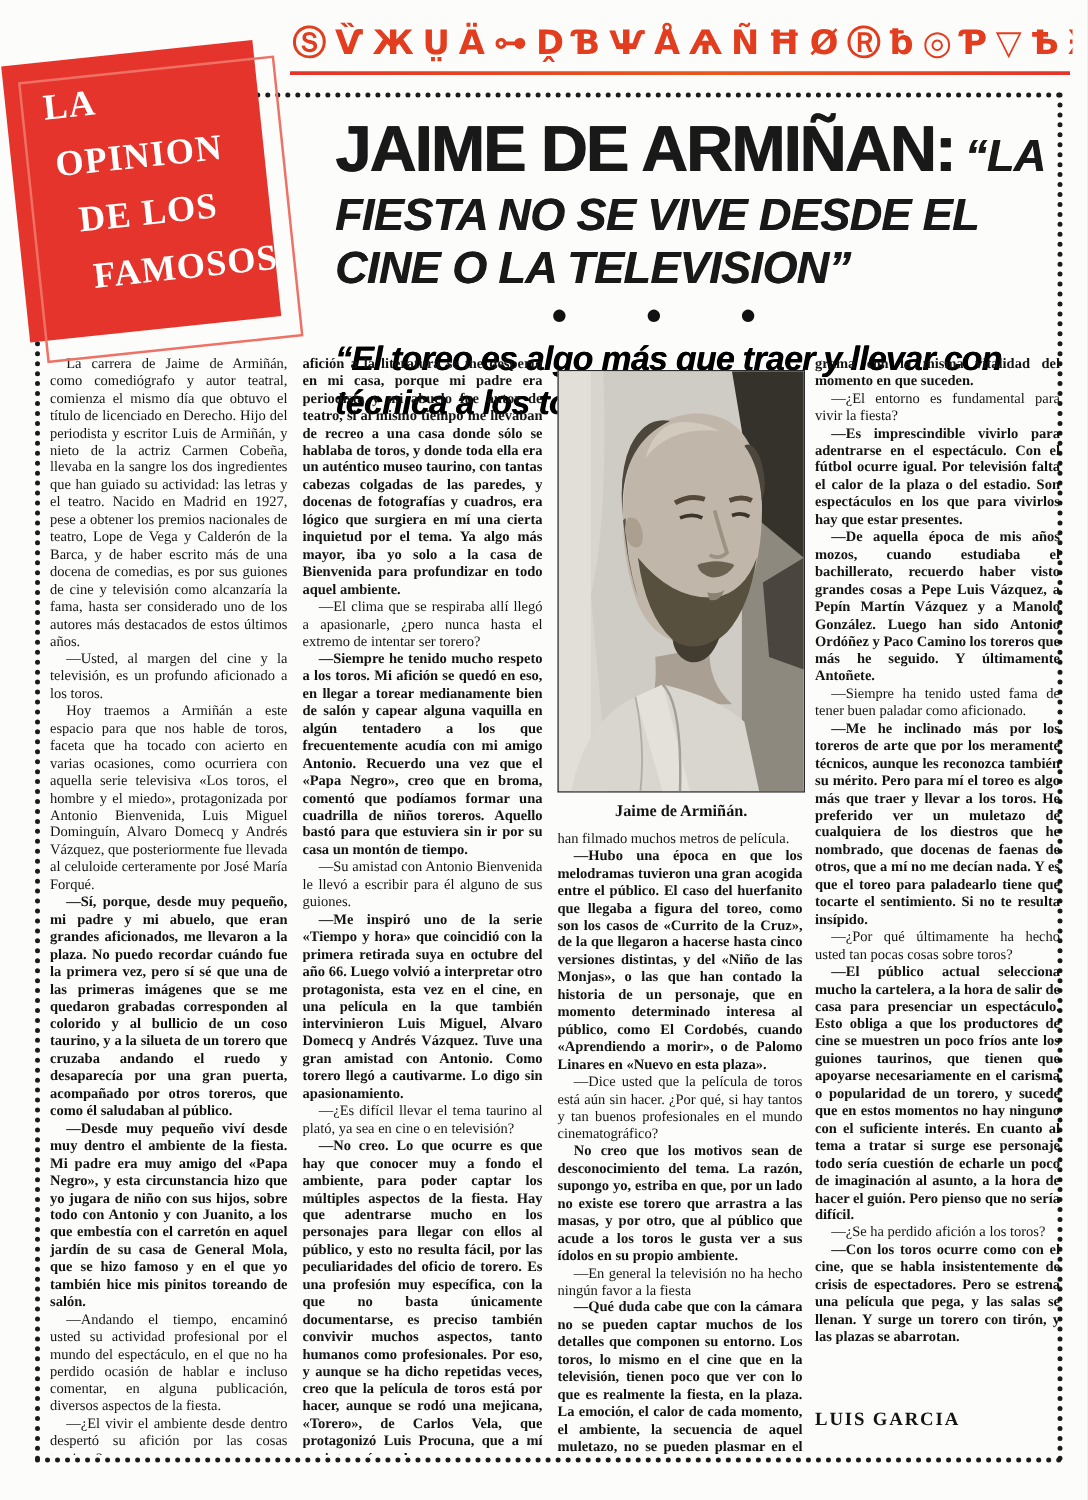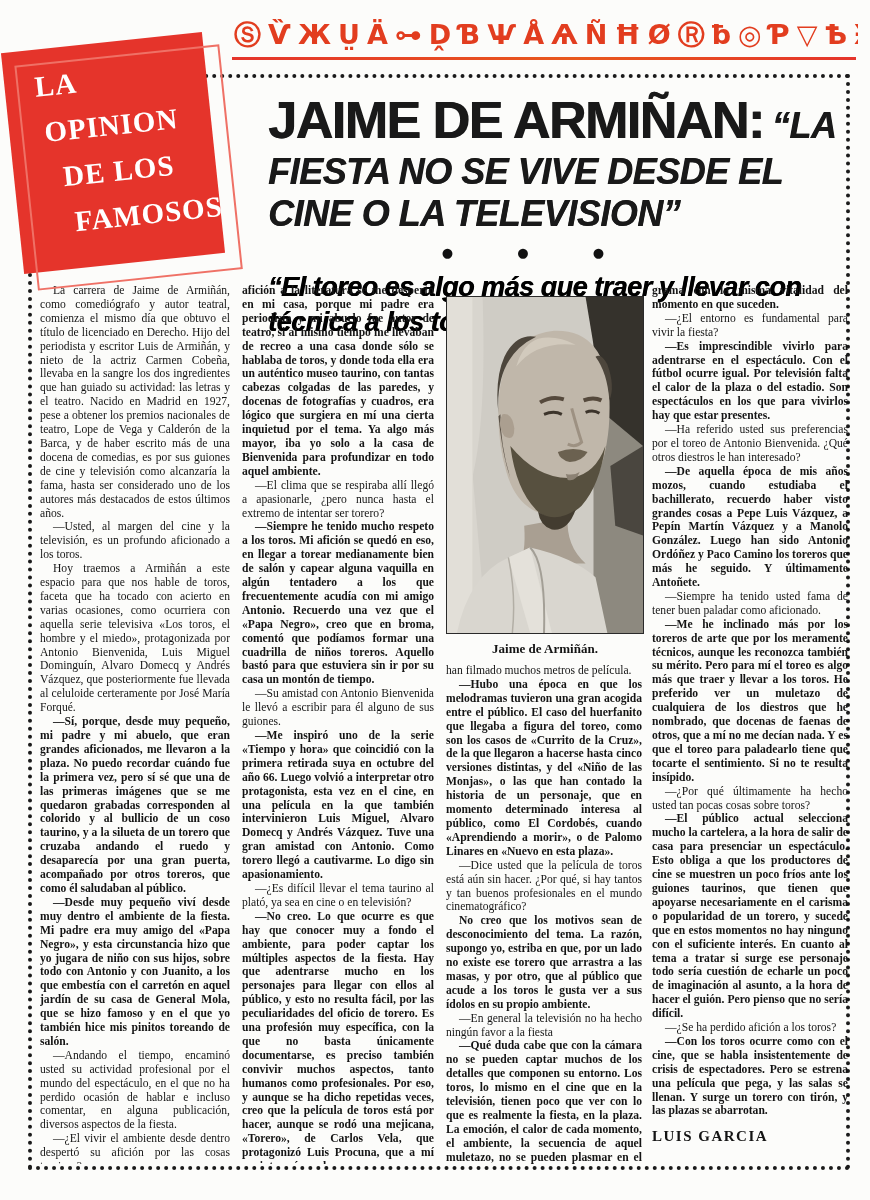--- a/index.html
+++ b/index.html
@@ -180,21 +180,20 @@
       <p class="para b">—Hubo una época en que los melodramas tuvieron una gran acogida entre el público. El caso del huerfanito que llegaba a figura del toreo, como son los casos de «Currito de la Cruz», de la que llegaron a hacerse hasta cinco versiones distintas, y del «Niño de las Monjas», o las que han contado la historia de un personaje, que en momento determinado interesa al público, como El Cordobés, cuando «Aprendiendo a morir», o de Palomo Linares en «Nuevo en esta plaza».</p>
       <p class="para">—Dice usted que la película de toros está aún sin hacer. ¿Por qué, si hay tantos y tan buenos profesionales en el mundo cinematográfico?</p>
       <p class="para b">No creo que los motivos sean de desconocimiento del tema. La razón, supongo yo, estriba en que, por un lado no existe ese torero que arrastra a las masas, y por otro, que al público que acude a los toros le gusta ver a sus ídolos en su propio ambiente.</p>
       <p class="para">—En general la televisión no ha hecho ningún favor a la fiesta</p>
       <p class="para b">—Qué duda cabe que con la cámara no se pueden captar muchos de los detalles que componen su entorno. Los toros, lo mismo en el cine que en la televisión, tienen poco que ver con lo que es realmente la fiesta, en la plaza. La emoción, el calor de cada momento, el ambiente, la secuencia de aquel muletazo, no se pueden plasmar en el foto-</p>
     </div>
   <div class="col c3" id="col-3">
       <p class="para b ni">grama con la misma vitalidad del momento en que suceden.</p>
       <p class="para">—¿El entorno es fundamental para vivir la fiesta?</p>
       <p class="para b">—Es imprescindible vivirlo para adentrarse en el espectáculo. Con el fútbol ocurre igual. Por televisión falta el calor de la plaza o del estadio. Son espectáculos en los que para vivirlos hay que estar presentes.</p>
-      <p class="para">—Ha referido usted sus preferencias por el toreo de Antonio Bienvenida. ¿Qué otros diestros le han interesado?</p>
       <p class="para b">—De aquella época de mis años mozos, cuando estudiaba el bachillerato, recuerdo haber visto grandes cosas a Pepe Luis Vázquez, a Pepín Martín Vázquez y a Manolo González. Luego han sido Antonio Ordóñez y Paco Camino los toreros que más he seguido. Y últimamente Antoñete.</p>
       <p class="para">—Siempre ha tenido usted fama de tener buen paladar como aficionado.</p>
       <p class="para b">—Me he inclinado más por los toreros de arte que por los meramente técnicos, aunque les reconozca también su mérito. Pero para mí el toreo es algo más que traer y llevar a los toros. He preferido ver un muletazo de cualquiera de los diestros que he nombrado, que docenas de faenas de otros, que a mí no me decían nada. Y es que el toreo para paladearlo tiene que tocarte el sentimiento. Si no te resulta insípido.</p>
       <p class="para">—¿Por qué últimamente ha hecho usted tan pocas cosas sobre toros?</p>
       <p class="para b">—El público actual selecciona mucho la cartelera, a la hora de salir de casa para presenciar un espectáculo. Esto obliga a que los productores de cine se muestren un poco fríos ante los guiones taurinos, que tienen que apoyarse necesariamente en el carisma o popularidad de un torero, y sucede que en estos momentos no hay ninguno con el suficiente interés. En cuanto al tema a tratar si surge ese personaje todo sería cuestión de echarle un poco de imaginación al asunto, a la hora de hacer el guión. Pero pienso que no sería difícil.</p>
       <p class="para">—¿Se ha perdido afición a los toros?</p>
       <p class="para b">—Con los toros ocurre como con el cine, que se habla insistentemente de crisis de espectadores. Pero se estrena una película que pega, y las salas se llenan. Y surge un torero con tirón, y las plazas se abarrotan.</p>
     </div>
 
   <div class="byline">LUIS GARCIA</div>

